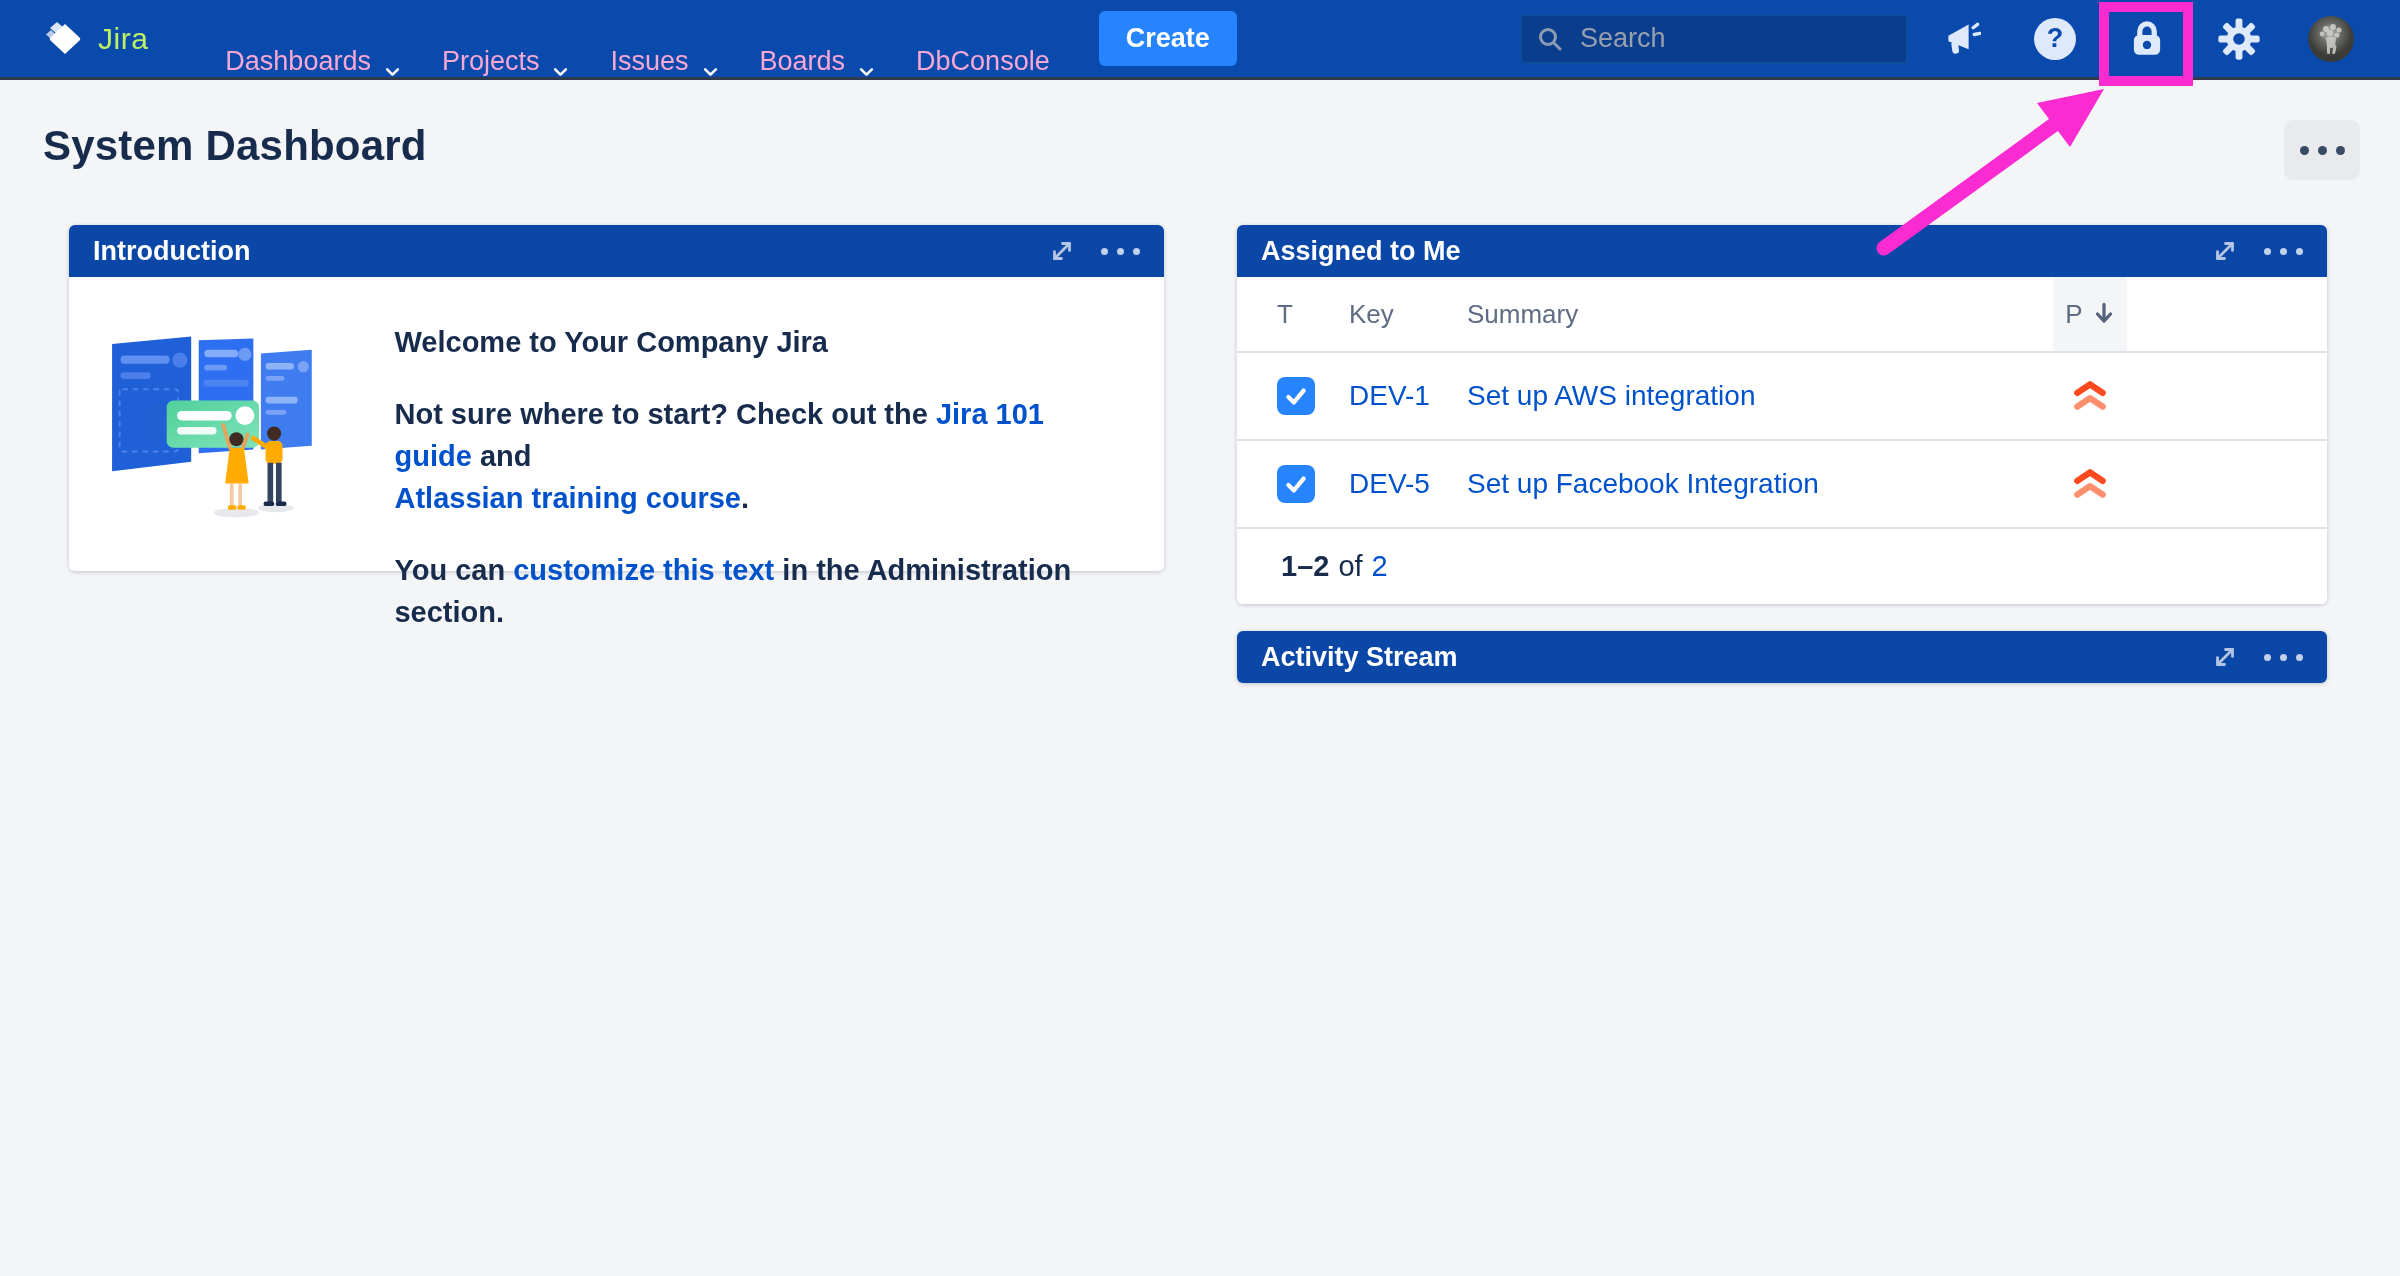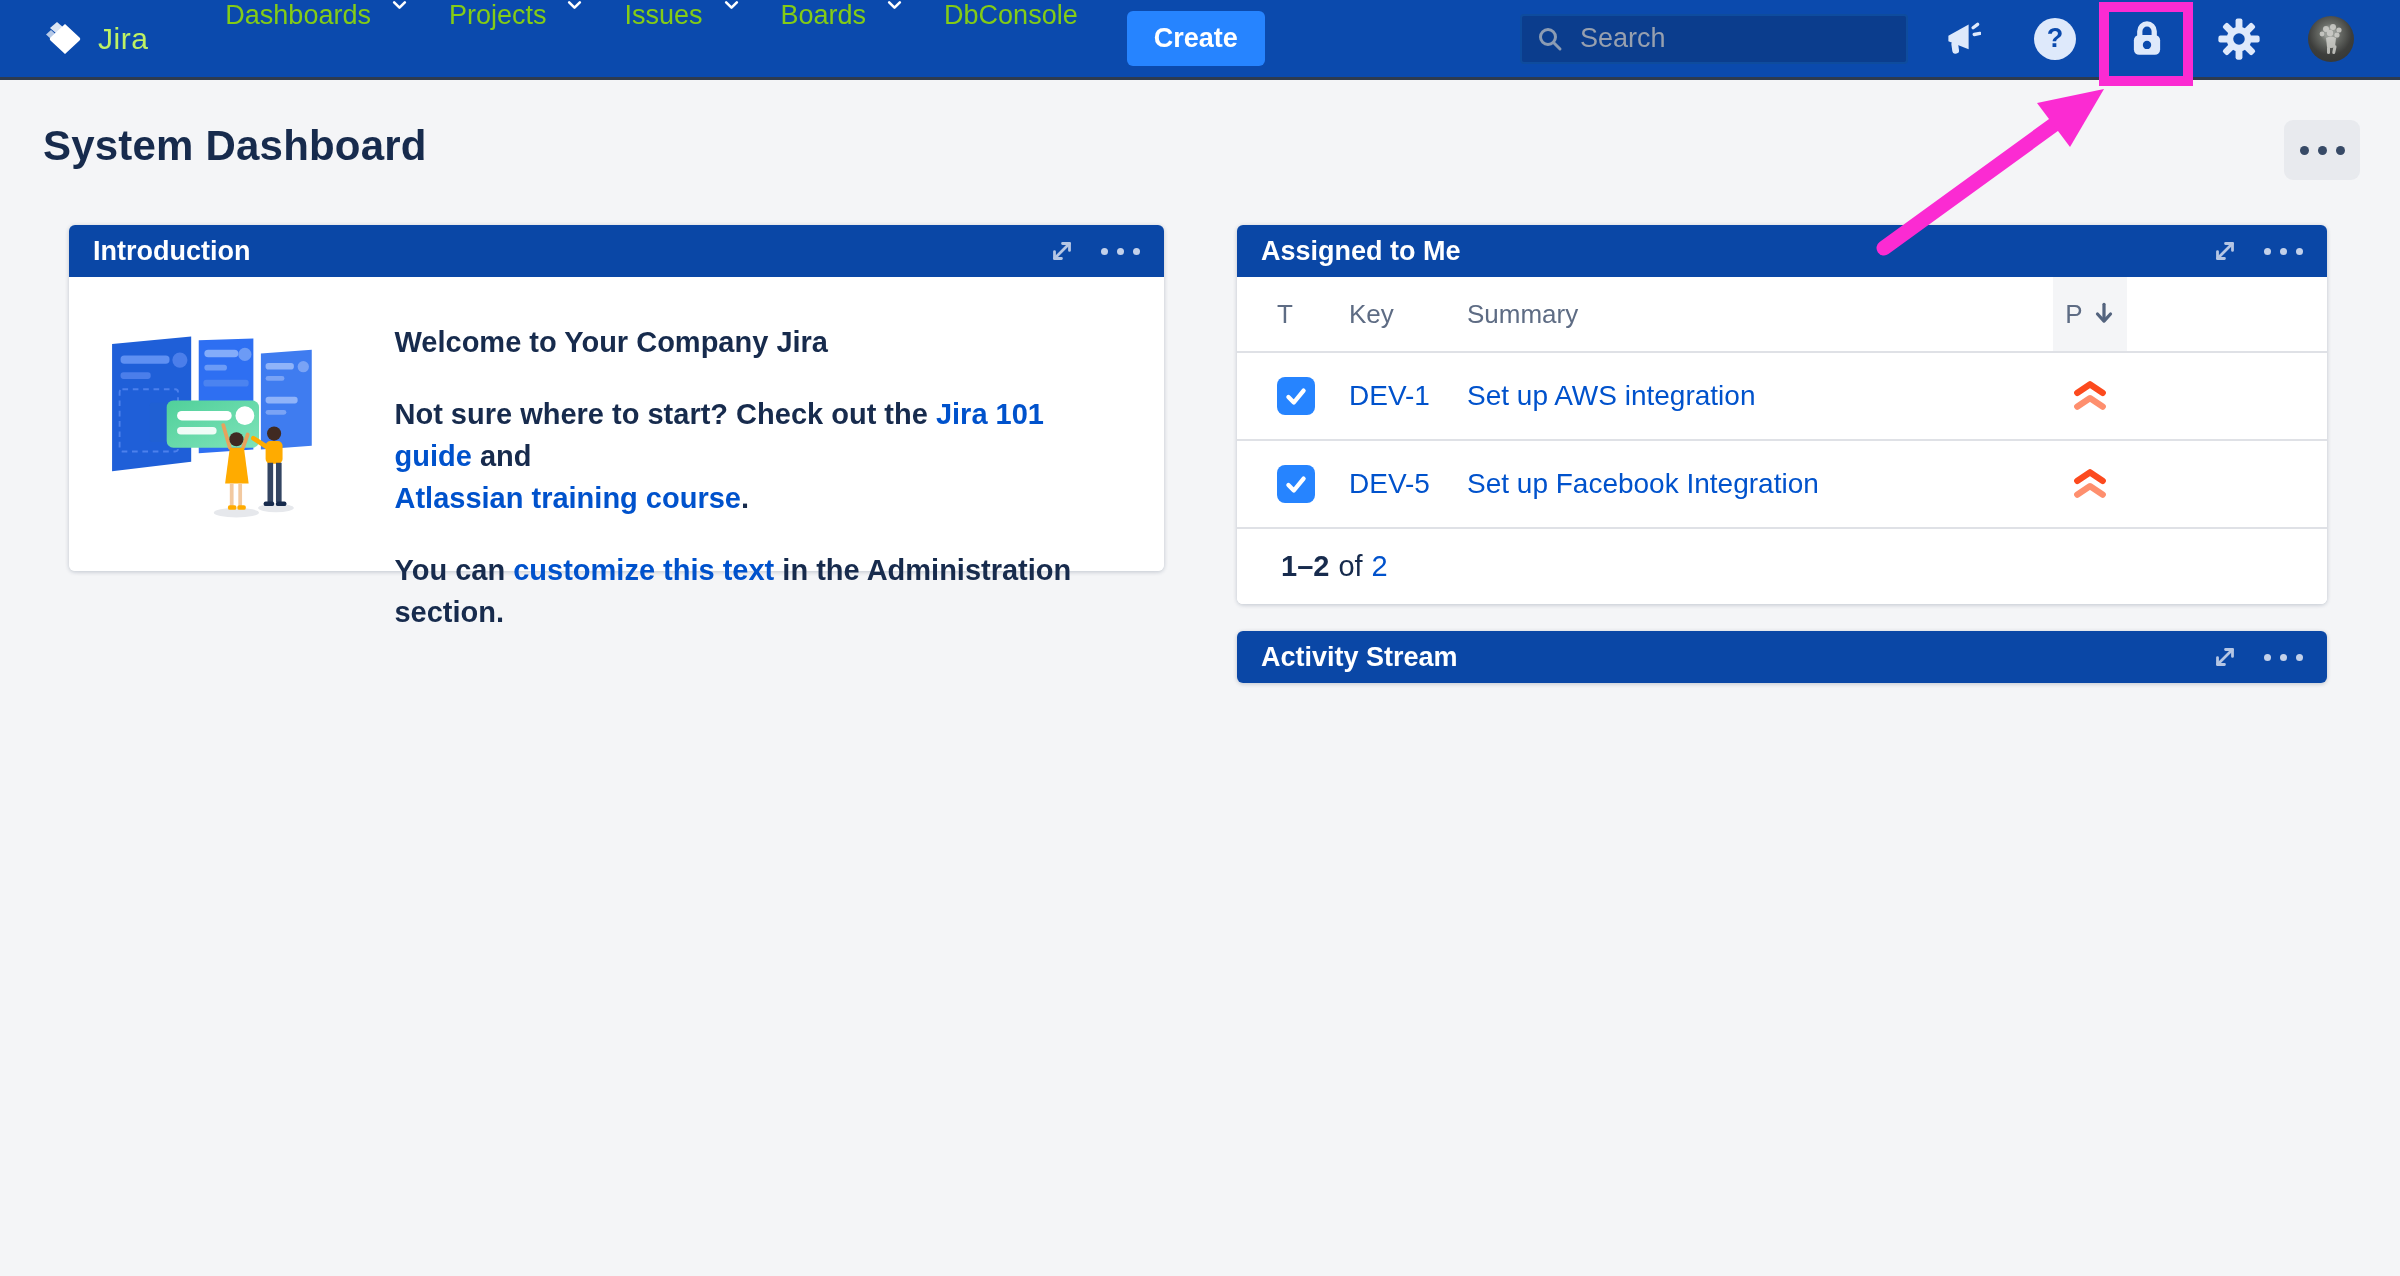--- a/index.html
+++ b/index.html
@@ -17,21 +17,21 @@
     font-family:"Liberation Sans", sans-serif;color:var(--text);
   }
   
   .navbar{
     height:80px;background:var(--navbar-bg);border-bottom:3px solid var(--navbar-border);
     display:flex;align-items:center;padding:0 46px 0 44px;position:relative;z-index:5;
   }
   .logo{display:flex;align-items:center;gap:12px;margin-right:56px;cursor:pointer;}
   .logo-text{color:#bef264;font-size:30px;font-weight:500;letter-spacing:.5px;}
   .nav-menu{display:flex;align-items:center;height:100%;}
-  .nav-item{display:flex;align-items:flex-start;gap:21px;color:#84cc16;font-size:27px;padding:0 21px;height:100%;cursor:pointer;}
+  .nav-item{display:flex;align-items:flex-end;gap:14px;color:#f9a8d4;font-size:27px;padding:0 21px;height:100%;cursor:pointer;}
   .btn-create{
     margin-left:28px;background:var(--create-bg);color:#fff;border:none;border-radius:6px;
     font-family:inherit;font-size:27px;font-weight:bold;padding:12px 27px;cursor:pointer;
   }
   .search-wrap{
     margin-left:auto;display:flex;align-items:center;gap:14px;width:388px;height:50px;
     background:var(--search-bg);border:2px solid var(--search-border);border-radius:4px;padding:0 14px;
   }
   .search-input{
     flex:1;background:transparent;border:none;outline:none;color:#fff;font-size:27px;font-family:inherit;min-width:0;

